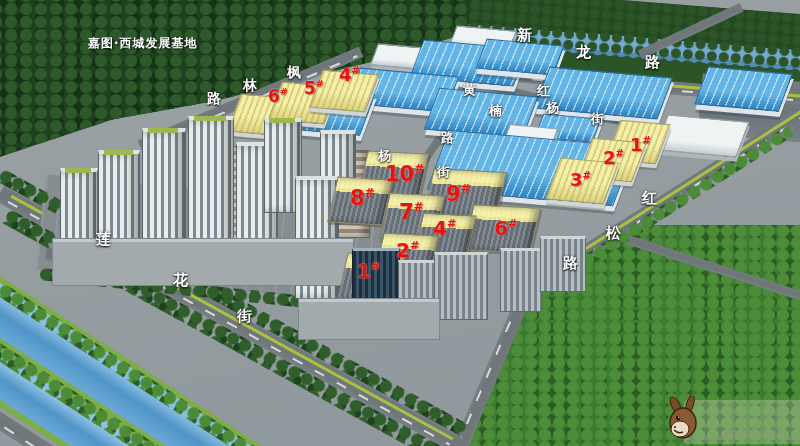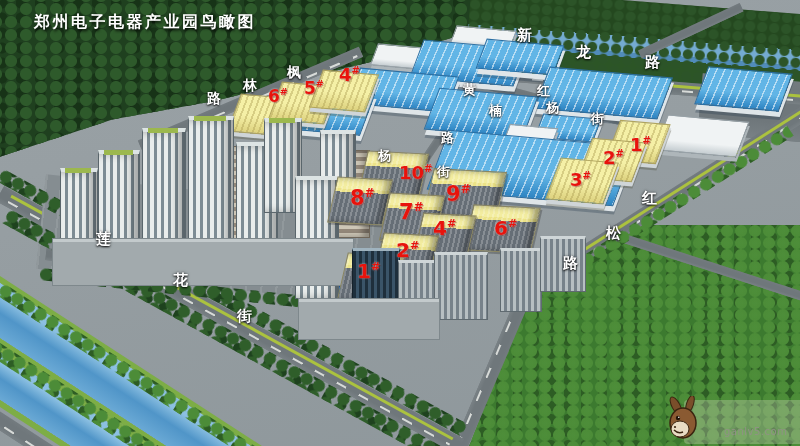--- a/index.html
+++ b/index.html
@@ -214,33 +214,33 @@
   <span class="rl" style="left:642px;top:191px;font-size:15px">红</span>
   <span class="rl" style="left:606px;top:226px;font-size:15px">松</span>
   <span class="rl" style="left:563px;top:256px;font-size:15px">路</span>
   <span class="rl" style="left:96px;top:232px;font-size:15px">莲</span>
   <span class="rl" style="left:173px;top:273px;font-size:15px">花</span>
   <span class="rl" style="left:237px;top:309px;font-size:15px">街</span>
 
   <div class="bnum" style="left:339px;top:66px;font-size:18px"><span>4</span><sup>#</sup></div>
   <div class="bnum" style="left:304px;top:79px;font-size:17px"><span>5</span><sup>#</sup></div>
   <div class="bnum" style="left:268px;top:87px;font-size:17px"><span>6</span><sup>#</sup></div>
-  <div class="bnum" style="left:399px;top:164px;font-size:18px"><span>10</span><sup>#</sup></div>
+  <div class="bnum" style="left:385px;top:164px;font-size:21px"><span>10</span><sup>#</sup></div>
   <div class="bnum" style="left:446px;top:184px;font-size:21px"><span>9</span><sup>#</sup></div>
   <div class="bnum" style="left:350px;top:188px;font-size:21px"><span>8</span><sup>#</sup></div>
   <div class="bnum" style="left:399px;top:202px;font-size:21px"><span>7</span><sup>#</sup></div>
   <div class="bnum" style="left:433px;top:218px;font-size:20px"><span>4</span><sup>#</sup></div>
   <div class="bnum" style="left:494px;top:218px;font-size:20px"><span>6</span><sup>#</sup></div>
   <div class="bnum" style="left:396px;top:240px;font-size:20px"><span>2</span><sup>#</sup></div>
   <div class="bnum" style="left:357px;top:261px;font-size:20px"><span>1</span><sup>#</sup></div>
   <div class="bnum" style="left:630px;top:136px;font-size:18px"><span>1</span><sup>#</sup></div>
   <div class="bnum" style="left:603px;top:149px;font-size:18px"><span>2</span><sup>#</sup></div>
   <div class="bnum" style="left:570px;top:171px;font-size:18px"><span>3</span><sup>#</sup></div>
 
-  <div class="title">郑州电子电器产业园鸟瞰图</div>
+  <div class="subtitle">嘉图·西城发展基地</div>
 
   <div class="wm">
     <div class="box"></div>
     <svg class="donkey" width="40" height="46" viewBox="0 0 40 46">
       <ellipse cx="12" cy="10" rx="4" ry="10" transform="rotate(-28 12 10)" fill="#7a4e2a" stroke="#3a2410" stroke-width="1"></ellipse>
       <ellipse cx="26" cy="8" rx="3.4" ry="9" transform="rotate(18 26 8)" fill="#7a4e2a" stroke="#3a2410" stroke-width="1"></ellipse>
       <ellipse cx="19" cy="27" rx="13" ry="15" fill="#8a5a32" stroke="#3a2410" stroke-width="1.5"></ellipse>
       <ellipse cx="16" cy="33" rx="9" ry="8" fill="#e9dcc4" stroke="#3a2410" stroke-width="1"></ellipse>
       <circle cx="14" cy="22" r="2.2" fill="#221408"></circle>
       <circle cx="14.8" cy="21.3" r="0.8" fill="#fff"></circle>

